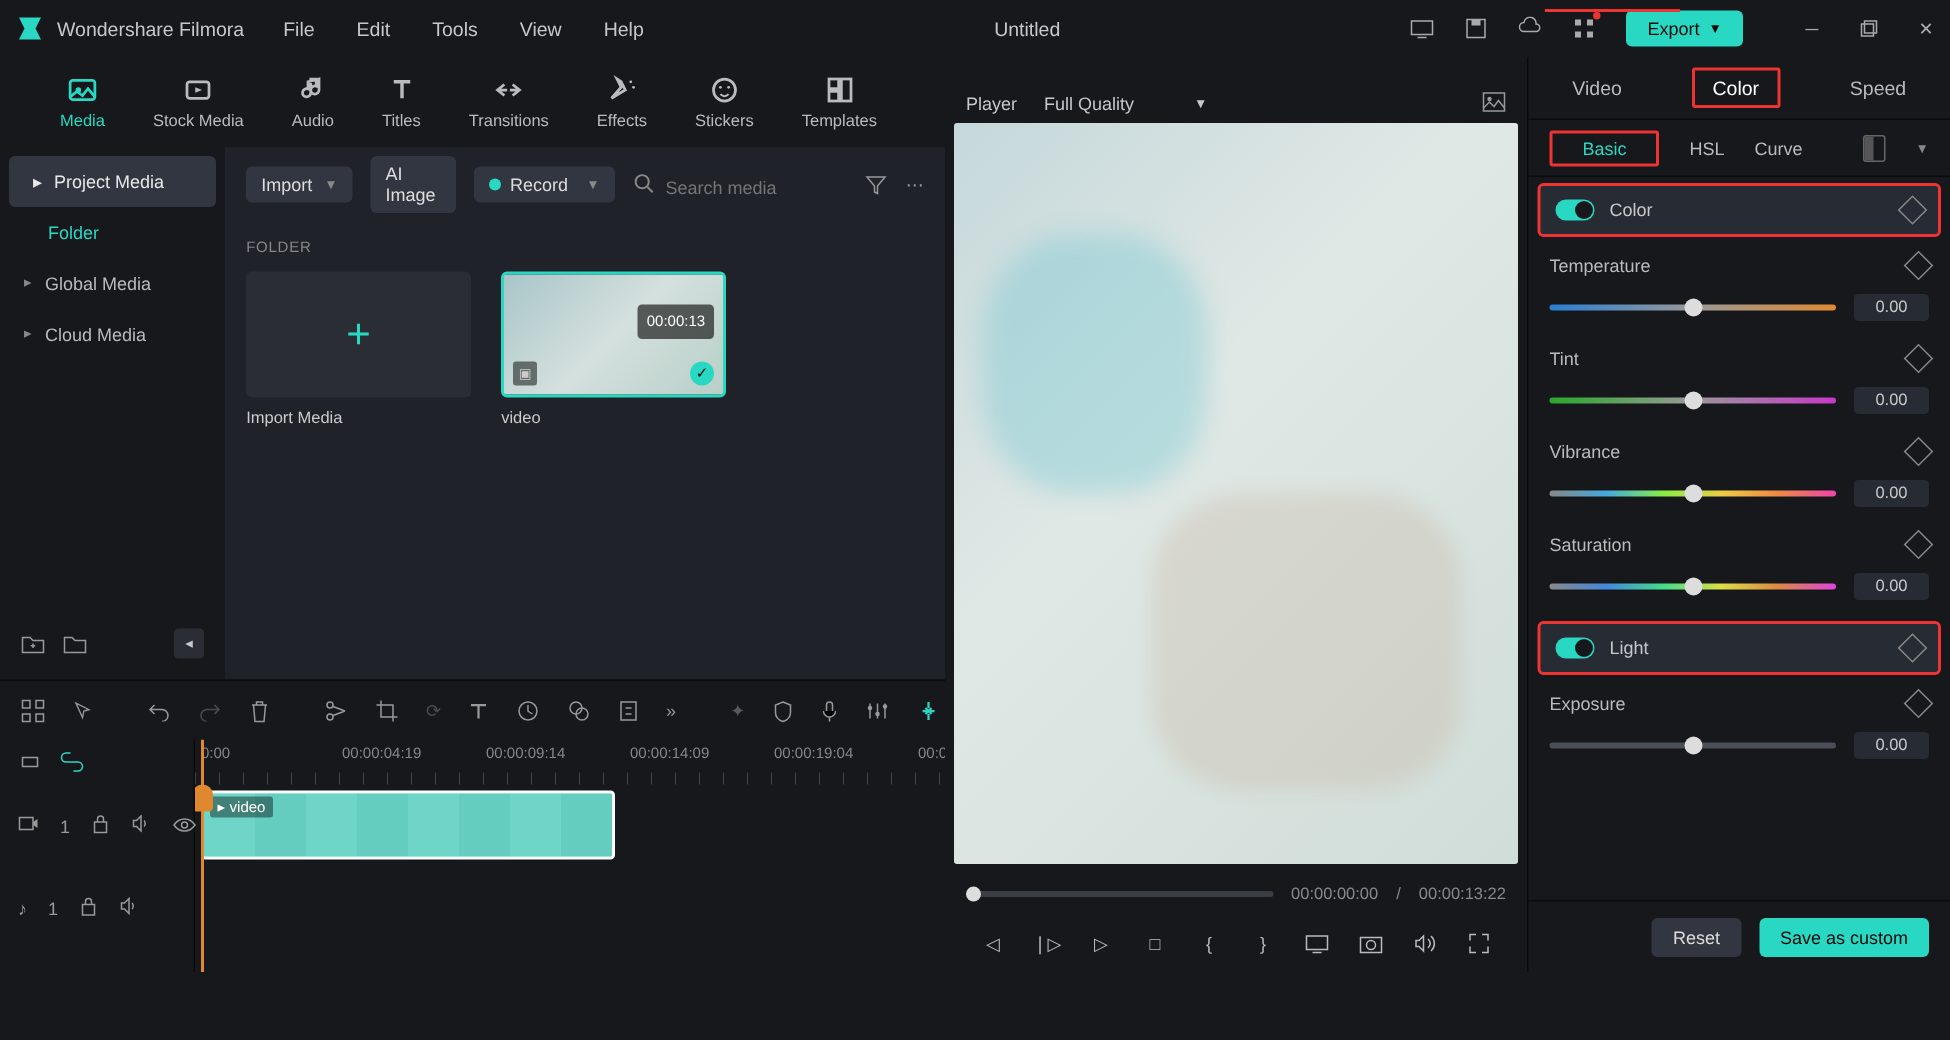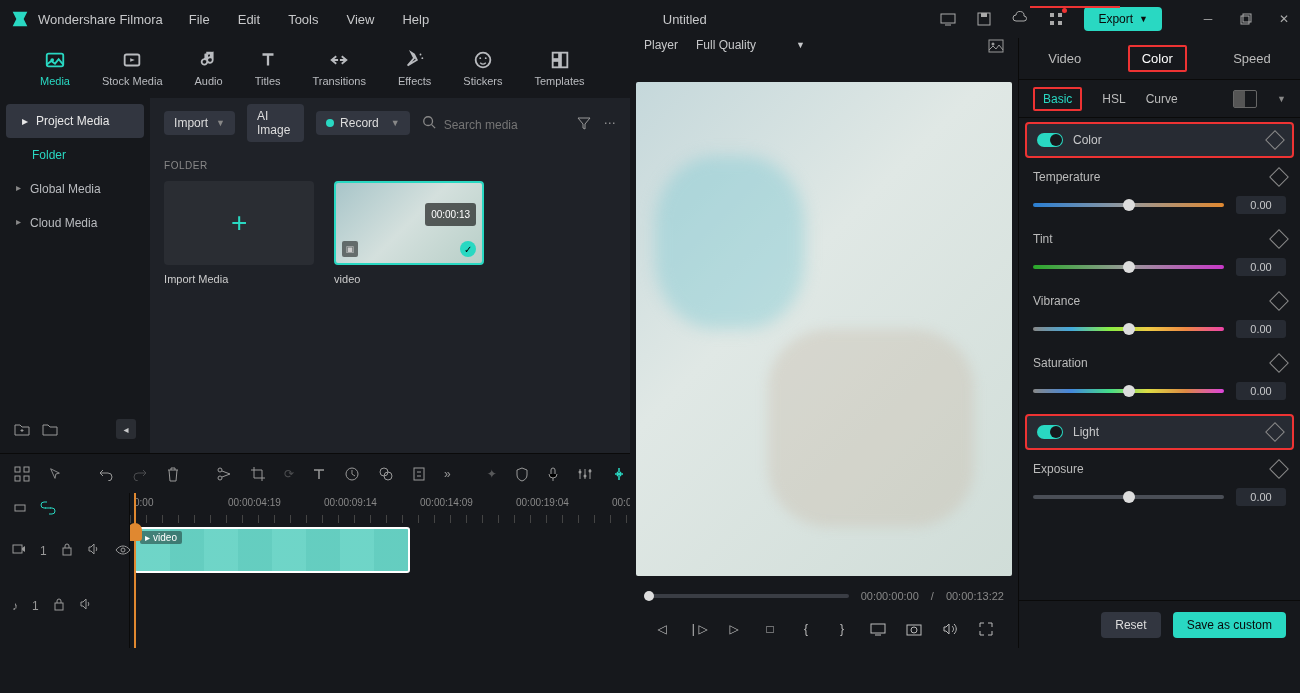--- a/index.html
+++ b/index.html
@@ -42,38 +42,38 @@
 .thumbs{display:flex;gap:20px}
 .thumb{display:flex;flex-direction:column;gap:8px}
 .thumb-box{width:150px;height:84px;background:#2a2d33;border-radius:4px;display:flex;align-items:center;justify-content:center;position:relative}
 .thumb-box.add{color:#29d8c2;font-size:28px;font-weight:300}
 .thumb-box.sel{border:2px solid #29d8c2;background:linear-gradient(135deg,#a8c5c9 0%,#d4e0dd 50%,#b8cfc8 100%)}
 .dur-badge{position:absolute;top:20px;right:6px;background:rgba(0,0,0,0.6);padding:6px 6px;border-radius:3px;font-size:10px;color:#fff}
 .check{position:absolute;bottom:6px;right:6px;width:16px;height:16px;background:#29d8c2;border-radius:50%;display:flex;align-items:center;justify-content:center;color:#000;font-size:10px}
 .clip-type{position:absolute;bottom:6px;left:6px;width:16px;height:16px;background:rgba(0,0,0,0.5);border-radius:2px;display:flex;align-items:center;justify-content:center;color:#ccc;font-size:9px}
 .thumb-name{font-size:11px;color:#ccc}
 .preview{width:388px;display:flex;flex-direction:column;background:#16181c}
-.pv-header{height:38px;display:flex;align-items:flex-start;padding:0 14px;gap:18px}
+.pv-header{height:38px;display:flex;align-items:flex-end;padding:0 14px;gap:18px}
 .pv-drop{display:flex;align-items:center;gap:40px;font-size:12px;cursor:pointer}
 .pv-header .sp{flex:1}
 .pv-canvas{flex:1;margin:6px;background:linear-gradient(135deg,#c5d8db 0%,#e0e8e5 40%,#d0ddd8 100%);border-radius:2px;position:relative;overflow:hidden}
 .pv-canvas::before{content:"";position:absolute;top:15%;left:5%;width:40%;height:35%;background:rgba(120,200,210,0.4);border-radius:40%;filter:blur(8px)}
 .pv-canvas::after{content:"";position:absolute;bottom:10%;right:10%;width:55%;height:40%;background:rgba(200,180,160,0.3);border-radius:30%;filter:blur(6px)}
 .pv-scrub{height:28px;display:flex;align-items:center;padding:0 14px;gap:12px;font-size:11px;color:#888}
 .scrub-track{flex:1;height:4px;background:#3a3d44;border-radius:2px;position:relative}
 .scrub-thumb{position:absolute;left:0;top:-3px;width:10px;height:10px;background:#ddd;border-radius:50%}
 .pv-controls{height:38px;display:flex;align-items:center;justify-content:center;gap:20px;padding:0 14px}
 .pv-ctrl{width:16px;height:16px;display:flex;align-items:center;justify-content:center;cursor:pointer;color:#bbb}
 .inspector{width:282px;background:#16181c;display:flex;flex-direction:column;border-left:1px solid #0a0a0a}
 .insp-tabs{height:42px;display:flex;align-items:center;justify-content:space-around;border-bottom:1px solid #0a0a0a}
 .insp-tab{font-size:13px;cursor:pointer;padding:4px 12px;color:#bbb}
 .insp-tab.active{color:#fff;border:2px solid #e33;border-radius:2px}
 .insp-subtabs{height:38px;display:flex;align-items:center;gap:20px;padding:0 14px;border-bottom:1px solid #0a0a0a}
 .sub-tab{font-size:12px;cursor:pointer;color:#bbb}
-.sub-tab.active{color:#29d8c2;border:2px solid #e33;padding:3px 8px;border-radius:2px}
+.sub-tab.active{color:#29d8c2;border:2px solid #e33;padding:3px 20px;border-radius:2px}
 .insp-subtabs .sp{flex:1}
 .compare-icon{width:24px;height:18px;border:1px solid #666;border-radius:2px;display:flex;cursor:pointer}
 .compare-icon div{width:50%}
 .compare-icon div:first-child{background:#555}
 .insp-body{flex:1;overflow-y:auto;padding:0 0 10px}
 .insp-body::-webkit-scrollbar{width:6px}
 .insp-body::-webkit-scrollbar-thumb{background:#3a3d44;border-radius:3px}
 .section-hdr{height:36px;background:#272b33;margin:4px 6px;border-radius:4px;display:flex;align-items:center;padding:0 10px;gap:10px;border:2px solid #e33}
 .toggle{width:26px;height:14px;background:#29d8c2;border-radius:7px;position:relative;cursor:pointer}
 .toggle::after{content:"";position:absolute;right:1px;top:1px;width:12px;height:12px;background:#16181c;border-radius:50%}

